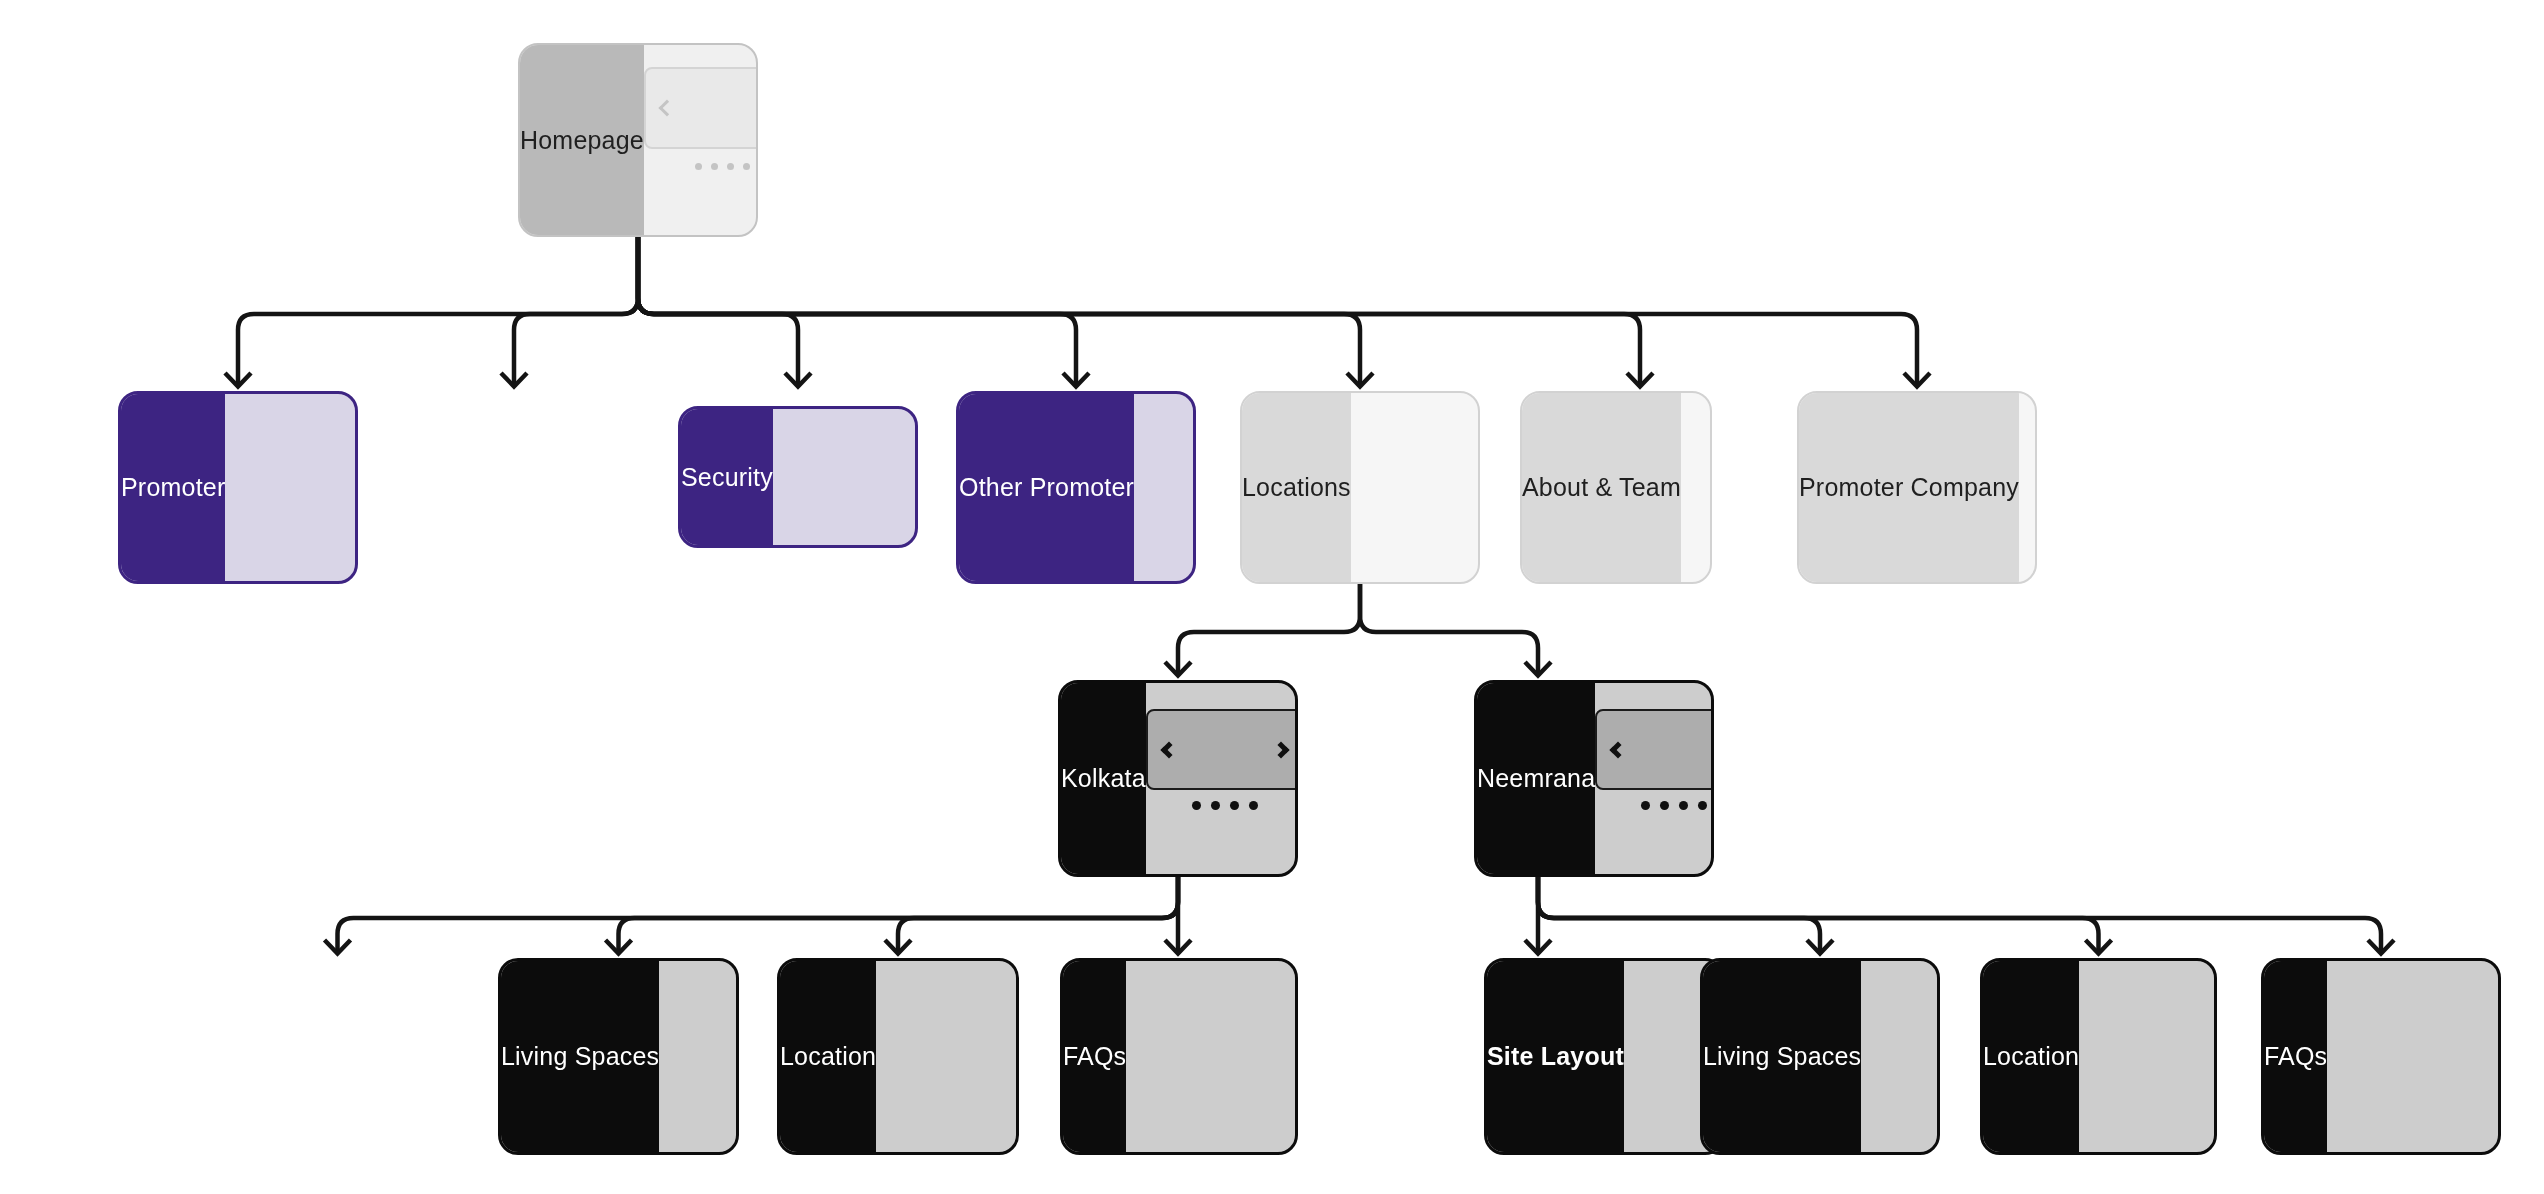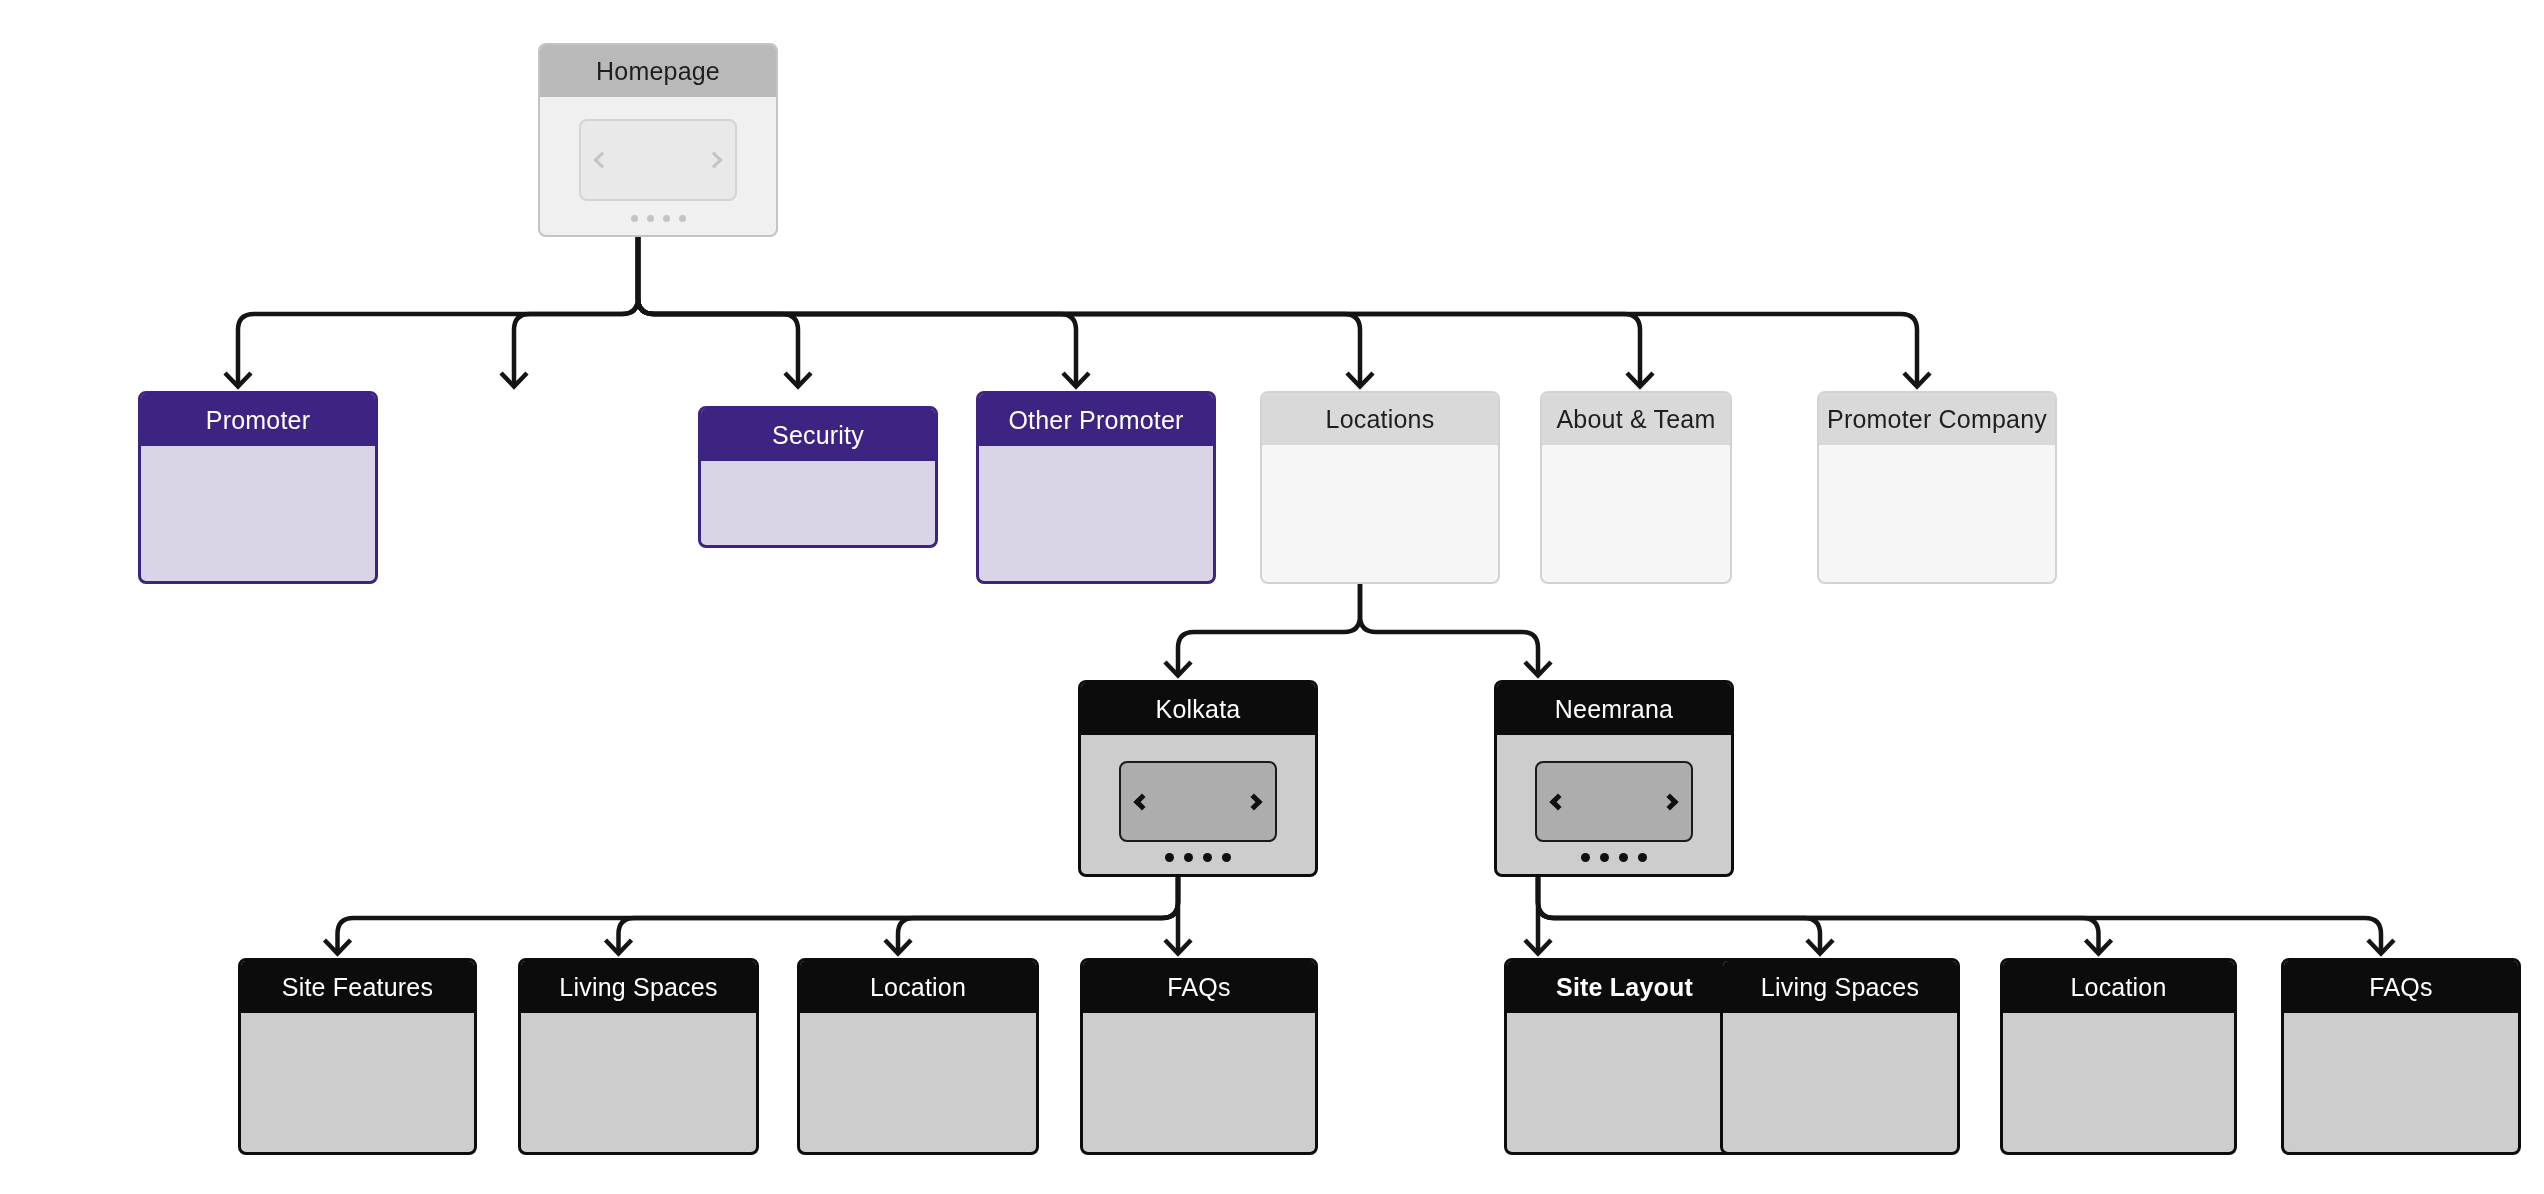--- a/index.html
+++ b/index.html
@@ -10,26 +10,25 @@
     overflow: hidden;
   }
   #canvas { position: relative; width: 2544px; height: 1194px; background: #ffffff; }
   #edge-layer { position: absolute; left: 0; top: 0; overflow: visible; }
   .edge { stroke: var(--edge); stroke-width: 4.5; fill: none; }
   .arrowhead-path { stroke: var(--edge); stroke-width: 4.5; fill: none; stroke-linecap: butt; }
 
   .node {
     position: absolute;
     box-sizing: border-box;
-    border-radius: 8px;
+    border-radius: 20px;
     display: flex;
-    flex-direction: column;
+    flex-direction: row;
     overflow: hidden;
     cursor: pointer;
-    margin-left: 20px;
   }
   .node .hd {
     flex: 0 0 52px;
     display: flex; align-items: center; justify-content: center;
     font-size: 25px;
     letter-spacing: 0.2px;
     white-space: nowrap;
   }
   .node .bd { flex: 1; display: flex; flex-direction: column; align-items: center; }
 
@@ -164,24 +163,20 @@
           <span class="chev right"></span>
         </div>
         <div class="dots">
           <span class="dot"></span>
           <span class="dot"></span>
           <span class="dot"></span>
           <span class="dot"></span>
         </div>
       </div>
     </div>
-    <div class="node dark" style="left: 218px; top: 958px; width: 239px; height: 197px;">
-      <div class="hd">Site Features</div>
-      <div class="bd"></div>
-    </div>
     <div class="node dark" style="left: 498px; top: 958px; width: 241px; height: 197px;">
       <div class="hd">Living Spaces</div>
       <div class="bd"></div>
     </div>
     <div class="node dark" style="left: 777px; top: 958px; width: 242px; height: 197px;">
       <div class="hd">Location</div>
       <div class="bd"></div>
     </div>
     <div class="node dark" style="left: 1060px; top: 958px; width: 238px; height: 197px;">
       <div class="hd">FAQs</div>

